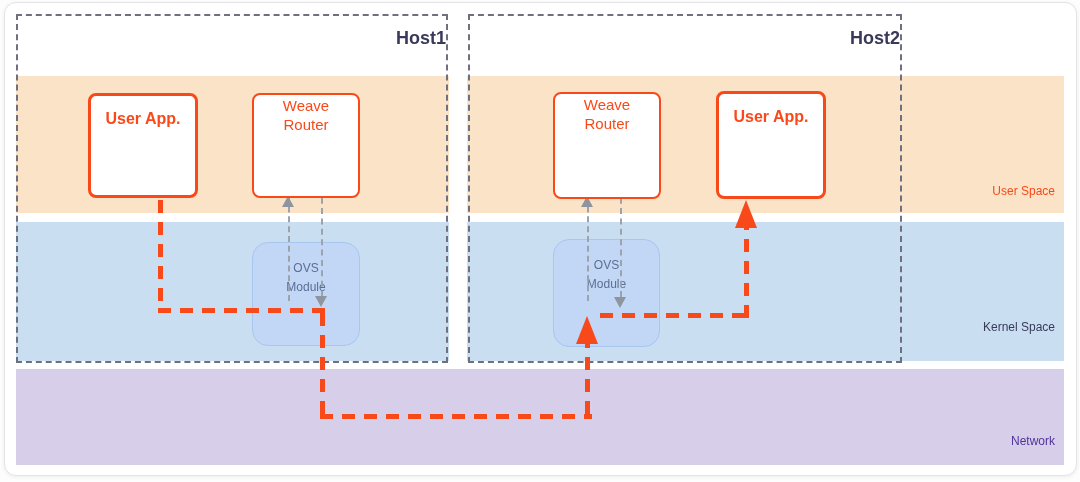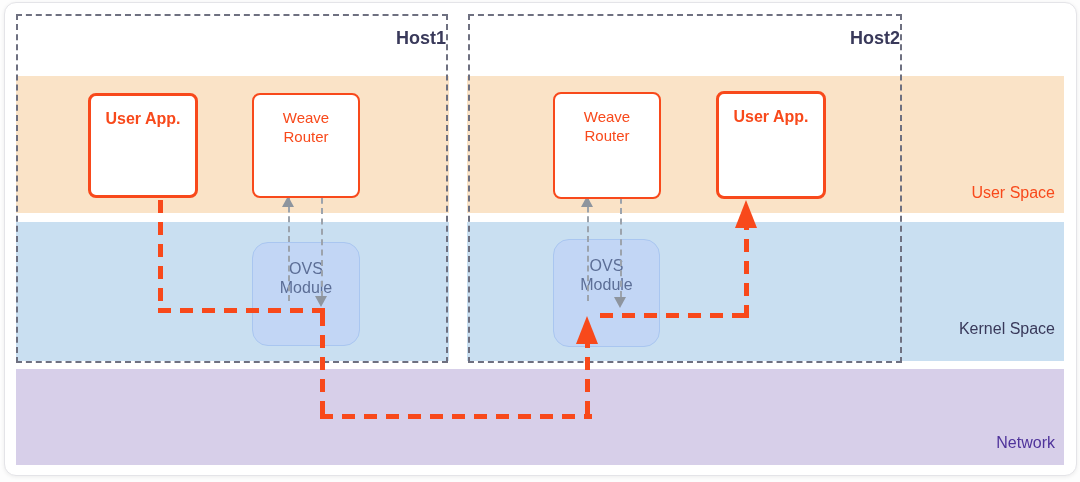--- a/index.html
+++ b/index.html
@@ -20,30 +20,30 @@
         box-sizing:border-box;background:transparent;}
   .host.h1{left:16px;width:432px;}
   .host.h2{left:468px;width:434px;}
   .host-title{position:absolute;top:12px;left:0;width:100%;text-align:right;
         font-weight:bold;font-size:18px;color:var(--title,#39395A);}
 
   
   .appbox{position:absolute;background:#fff;border-radius:8px;text-align:center;
         color:var(--accent,#F8491B);box-sizing:border-box;}
   .userapp{border:3px solid var(--accent,#F8491B);font-weight:bold;font-size:16px;padding-top:14px;}
-  .weave{border:2px solid var(--accent,#F8491B);font-size:15px;line-height:19px;padding-top:13px;
+  .weave{border:2px solid var(--accent,#F8491B);font-size:15px;line-height:19px;padding-top:1px;
         white-space:pre-line;}
   .ua1{left:88px;top:93px;width:110px;height:105px;}
   .wr1{left:252px;top:93px;width:108px;height:105px;}
   .wr2{left:553px;top:92px;width:108px;height:107px;}
   .ua2{left:716px;top:91px;width:110px;height:108px;}
 
   
   .ovs{position:absolute;background:var(--ovs-fill,#C2D6F5);border:1.5px solid var(--ovs-border,#A9C6F0);
-        border-radius:16px;color:var(--ovs-text,#5C6E96);font-size:16px;line-height:19px;
+        border-radius:16px;color:var(--ovs-text,#5C6E96);font-size:12px;line-height:19px;
         text-align:center;padding-top:16px;white-space:pre-line;box-sizing:border-box;}
   .ovs1{left:252px;top:242px;width:108px;height:104px;}
   .ovs2{left:553px;top:239px;width:107px;height:108px;}
 
   
   .gv{position:absolute;width:0;border-left:2px dashed var(--gray-line,#9CA3AC);}
   .gh{position:absolute;height:0;border-top:2px dashed var(--gray-line,#9CA3AC);}
   .garrow{position:absolute;width:0;height:0;}
   .garrow.up{border-left:6px solid transparent;border-right:6px solid transparent;
         border-bottom:11px solid var(--gray-arrow,#8E959E);}
@@ -54,21 +54,21 @@
   .oh{position:absolute;height:5px;
       background:repeating-linear-gradient(90deg,var(--accent,#F8491B) 0 13px,transparent 13px 22px);}
   .ovt{position:absolute;width:5px;
       background:repeating-linear-gradient(180deg,var(--accent,#F8491B) 0 13px,transparent 13px 22px);}
   .ovb{position:absolute;width:5px;
       background:repeating-linear-gradient(0deg,var(--accent,#F8491B) 0 13px,transparent 13px 22px);}
   .oarrow{position:absolute;width:0;height:0;border-left:11px solid transparent;
       border-right:11px solid transparent;border-bottom:28px solid var(--accent,#F8491B);}
 
   
-  .layer-label{position:absolute;right:25px;font-size:16px;}
+  .layer-label{position:absolute;right:25px;font-size:12px;}
   .lbl-user{top:184px;color:var(--accent,#F8491B);}
   .lbl-kernel{top:320px;color:var(--title,#39395A);}
   .lbl-network{top:434px;color:var(--network-label,#4F339B);}
 </style>
 </head>
 <body>
 
 <div id="stage">
   <div class="card"></div>
 

